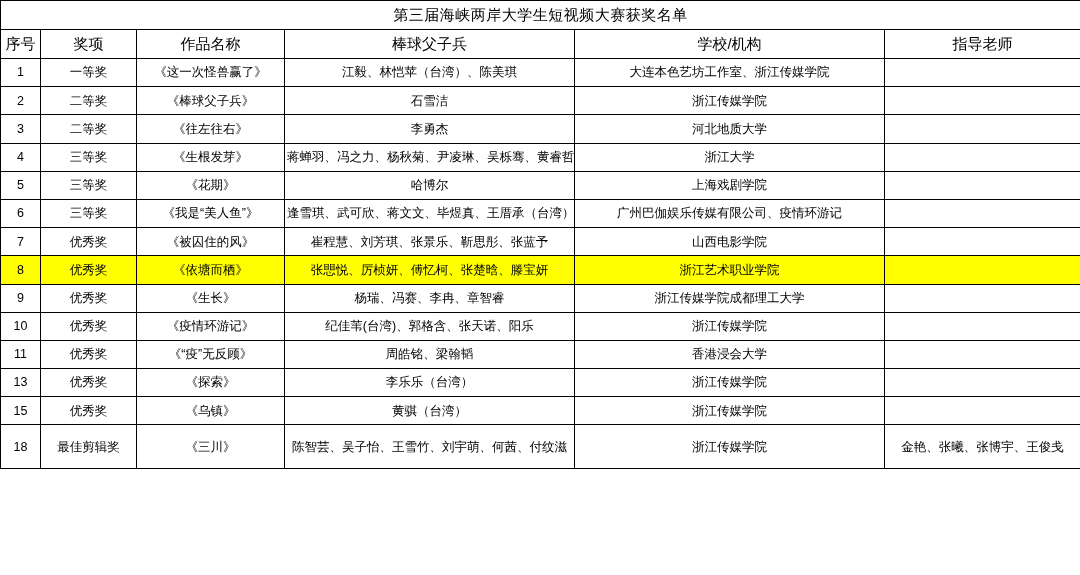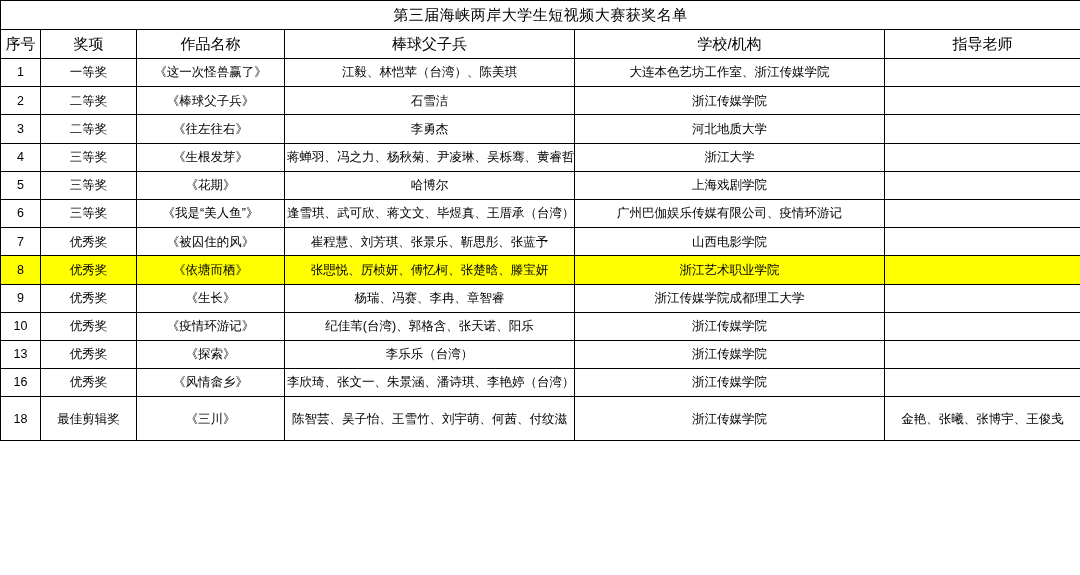--- a/index.html
+++ b/index.html
@@ -169,32 +169,40 @@
       </tr>
       <tr class="body-row">
         <td>10</td>
         <td>优秀奖</td>
         <td>《疫情环游记》</td>
         <td>纪佳苇(台湾)、郭格含、张天诺、阳乐</td>
         <td>浙江传媒学院</td>
         <td></td>
       </tr>
       <tr class="body-row">
+        <td>11</td>
+        <td>优秀奖</td>
+        <td>《“疫”无反顾》</td>
+        <td>周皓铭、梁翰韬</td>
+        <td>香港浸会大学</td>
+        <td></td>
+      </tr>
+      <tr class="body-row">
         <td>13</td>
         <td>优秀奖</td>
         <td>《探索》</td>
         <td>李乐乐（台湾）</td>
         <td>浙江传媒学院</td>
         <td></td>
       </tr>
       <tr class="body-row">
-        <td>16</td>
-        <td>优秀奖</td>
-        <td>《风情畲乡》</td>
-        <td>李欣琦、张文一、朱景涵、潘诗琪、李艳婷（台湾）</td>
+        <td>15</td>
+        <td>优秀奖</td>
+        <td>《乌镇》</td>
+        <td>黄骐（台湾）</td>
         <td>浙江传媒学院</td>
         <td></td>
       </tr>
       <tr class="body-row" style="height:44px">
         <td>18</td>
         <td>最佳剪辑奖</td>
         <td>《三川》</td>
         <td>陈智芸、吴子怡、王雪竹、刘宇萌、何茜、付纹滋</td>
         <td>浙江传媒学院</td>
         <td class="two-line">金艳、张曦、张博宇、王俊戋</td>

